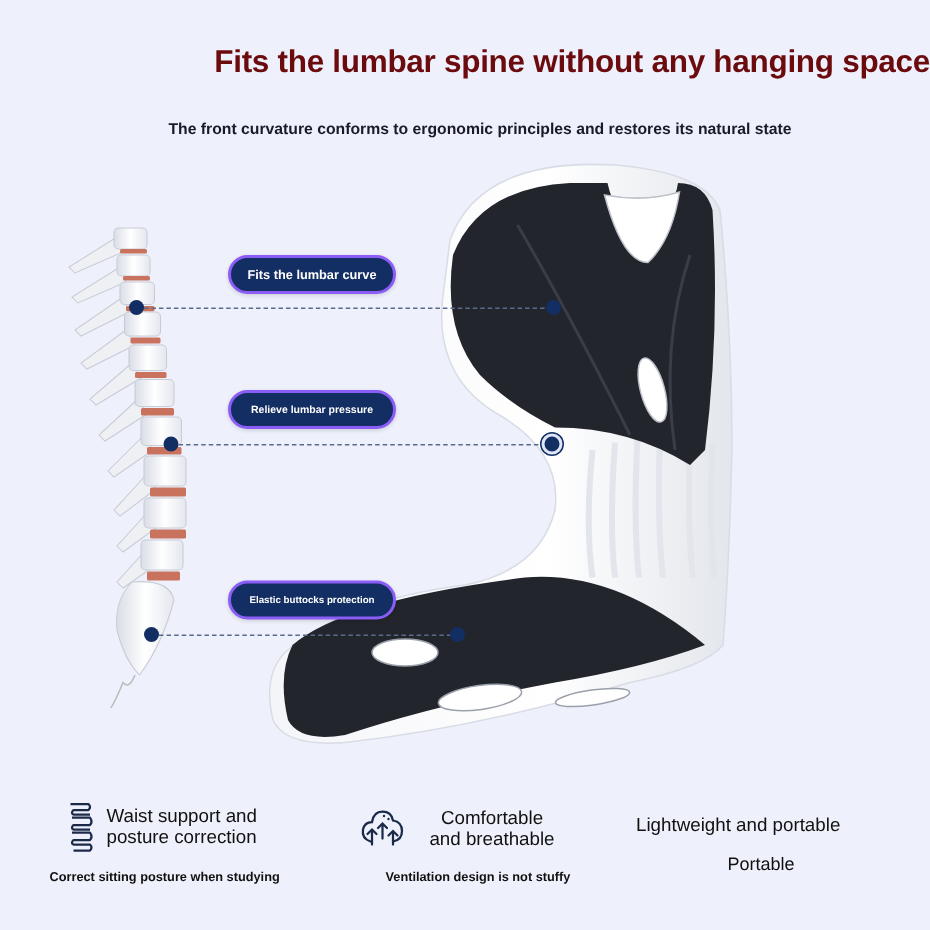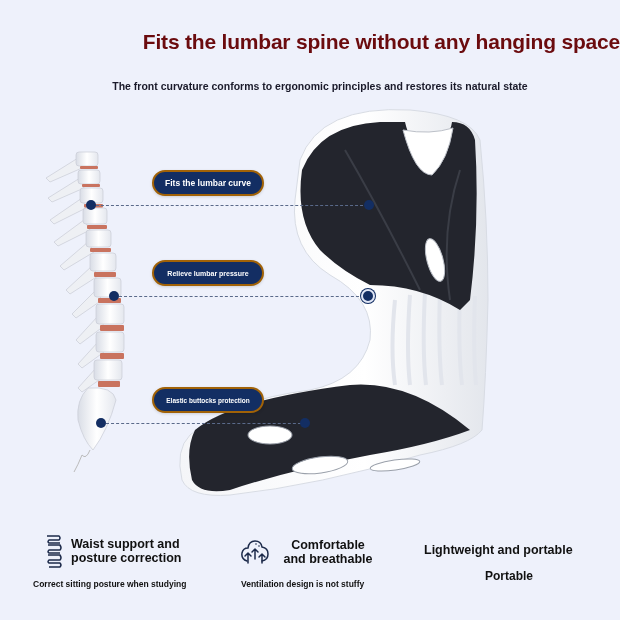--- a/index.html
+++ b/index.html
@@ -18,40 +18,40 @@
   }
   .subtitle {
     position: absolute; left: 0; top: 80px; width: 620px;
     text-align: center;
     font-size: 10.5px; font-weight: bold; color: #1a1a2a; padding-left: 20px;
   }
   .scene { position: absolute; left: 0; top: 0; width: 620px; height: 510px; }
   .pill {
     position: absolute; height: 26px; border-radius: 13px;
     background: #132e63;
-    border: 2px solid #a16207;
+    border: 2px solid #8b5cf6;
     box-shadow: 0 1px 3px rgba(0,0,0,0.15);
     color: #fff; font-weight: bold;
     display: flex; align-items: center; justify-content: center;
     white-space: nowrap;
   }
   .pill.p1 { left: 152px; top: 170px; width: 112px; font-size: 8.5px; }
   .pill.p2 { left: 152px; top: 260px; width: 112px; font-size: 7px; }
   .pill.p3 { left: 152px; top: 387px; width: 112px; font-size: 6.5px; }
   .dash {
     position: absolute; height: 0; border-top: 1.3px dashed #5a6a8a;
   }
   .dot {
     position: absolute; width: 10px; height: 10px; border-radius: 50%;
     background: #132e63;
   }
   .dot.ring { width: 14px; height: 14px; border: 2px solid #dfe5f5; box-shadow: 0 0 0 1px #132e63; }
   .features { position: absolute; left: 0; top: 530px; width: 620px; height: 90px; }
   .feat-title {
-    position: absolute; font-weight: bold; color: #111; font-size: 12.5px; line-height: 14px;
+    position: absolute; font-weight: normal; color: #111; font-size: 12.5px; line-height: 14px;
   }
   .feat-sub {
     position: absolute; font-weight: bold; color: #111; font-size: 8.5px; white-space: nowrap;
   }
   .feat-icon { position: absolute; }
 </style>
 </head>
 <body>
 
 <div class="title">Fits the lumbar spine without any hanging space</div>
@@ -181,17 +181,17 @@
       <path d="M15 22 V12 M12 15 L15 12 L18 15"></path>
       <path d="M22 26 V17 M19 20 L22 17 L25 20"></path>
     </g>
     <circle cx="16" cy="7" r="0.8" fill="#1c2a4a"></circle>
     <circle cx="19" cy="9" r="0.8" fill="#1c2a4a"></circle>
   </svg>
   <div class="feat-title" style="left:280px;top:8px;text-align:center;width:96px">
     <div>Comfortable</div>
     <div>and breathable</div>
   </div>
-  <div class="feat-sub" style="left:241px;top:49px">Ventilation design is not stuffy</div>
+  <div class="feat-sub" style="left:257px;top:49px">Ventilation design is not stuffy</div>
 
   <div class="feat-title" style="left:424px;top:13px;white-space:nowrap">Lightweight and portable</div>
   <div class="feat-title" style="left:485px;top:39px;font-size:12px">Portable</div>
 </div>
 
 </body></html>

